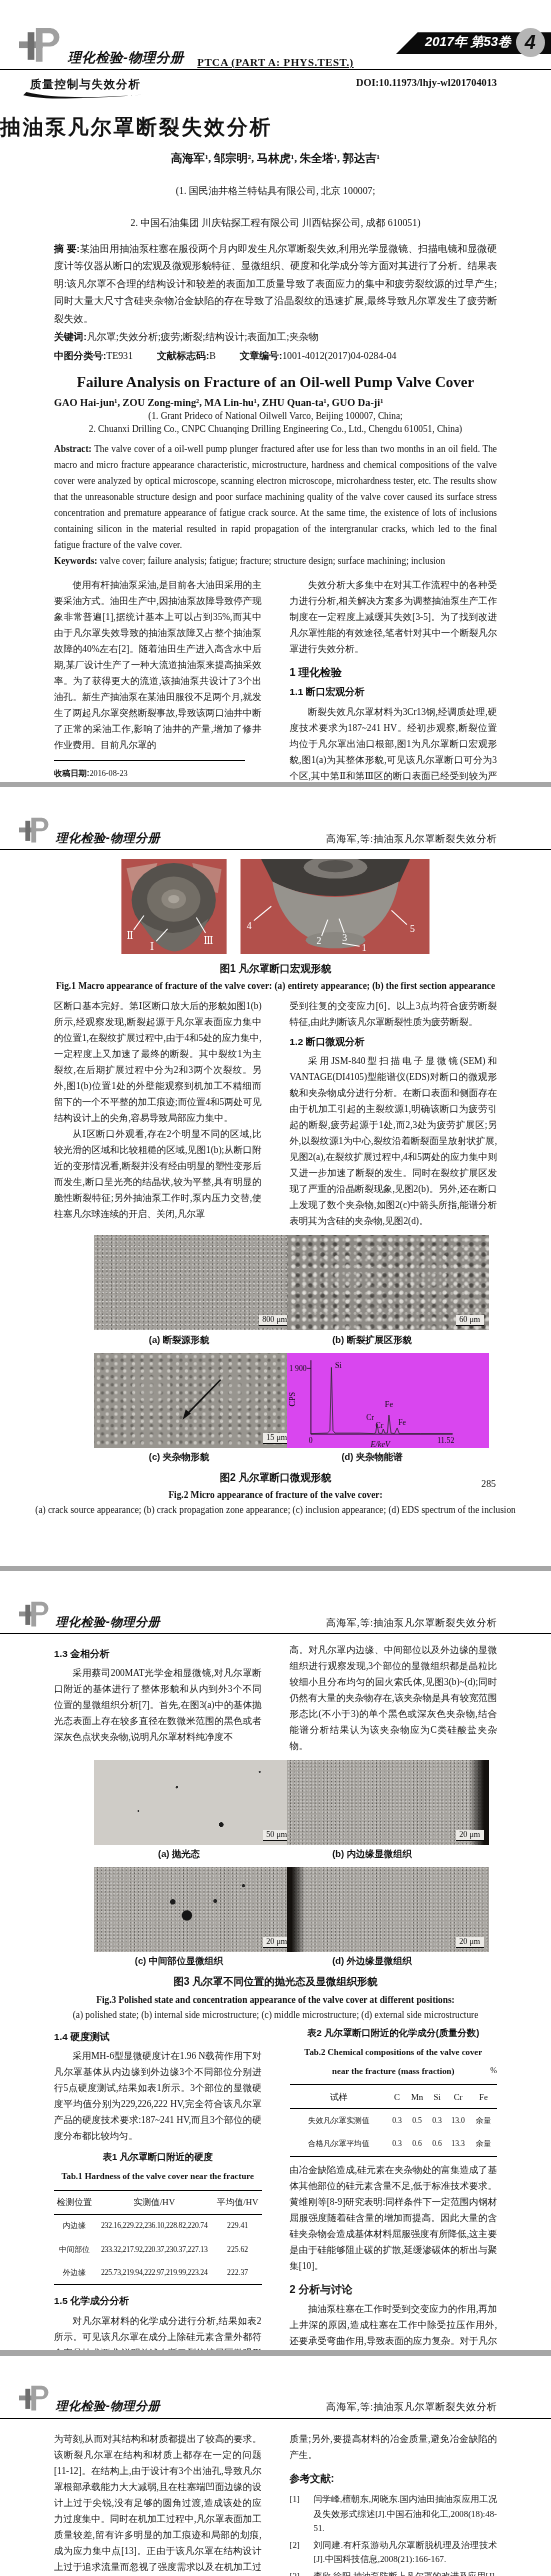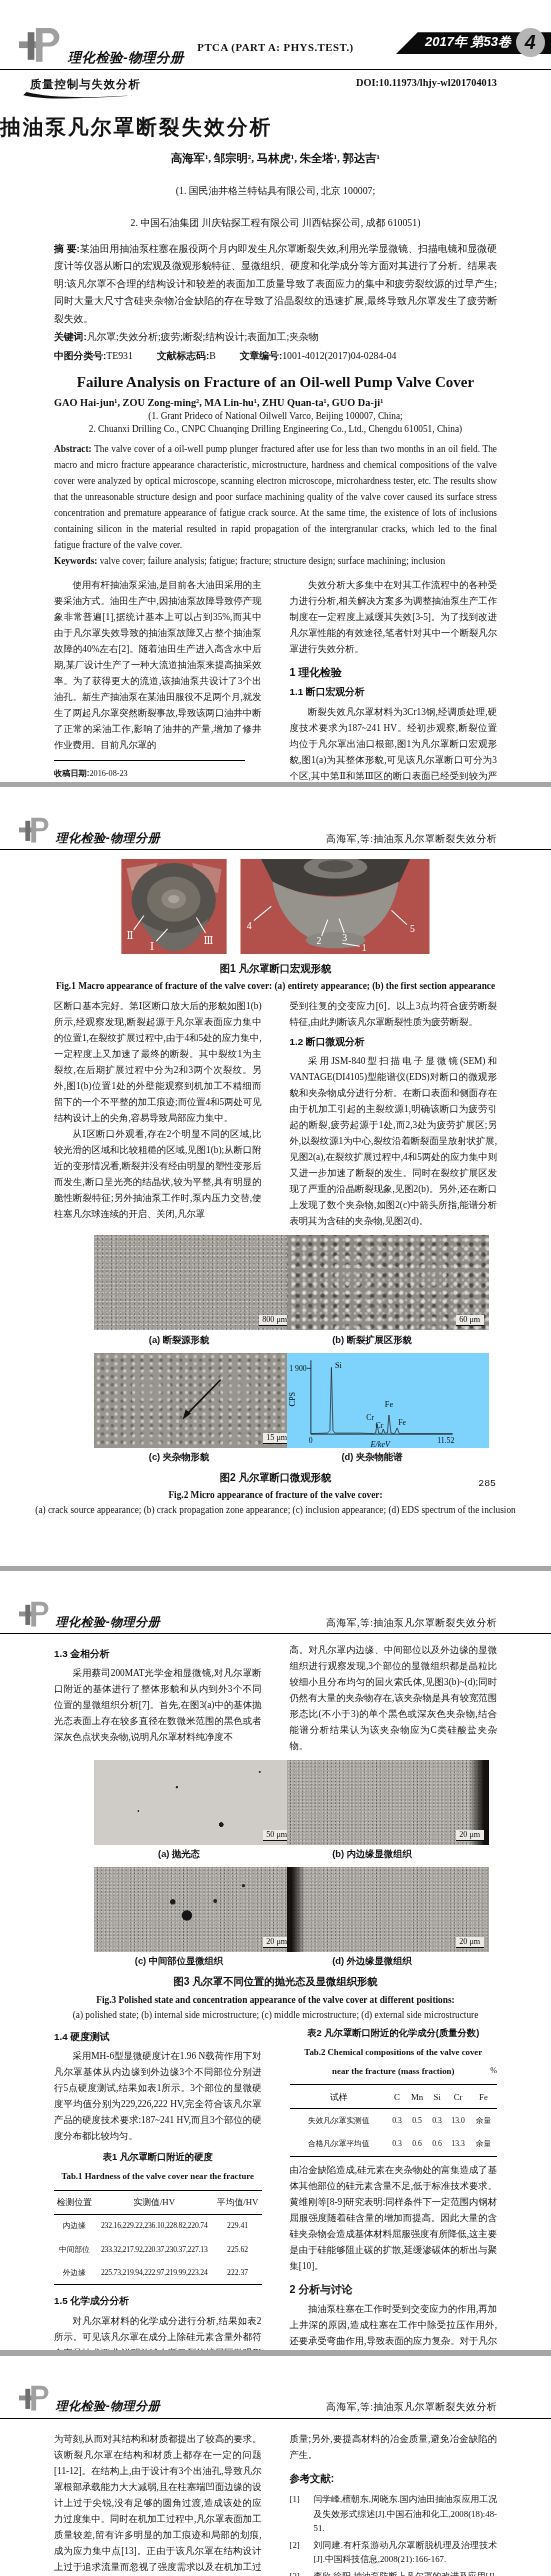--- a/index.html
+++ b/index.html
@@ -8,22 +8,22 @@
   .page { position:relative; width:551px; background:#fff; overflow:hidden; }
   .pg1 { height:782px; } .pg2 { height:779px; } .pg3 { height:779px; } .pg4 { height:781px; }
   .page-divider { height:5.2px; background:#a6a6a6; }
 
   
   .hdr1 { position:relative; margin-top:23px; padding:0 0 2.1px 18.5px; border-bottom:1.5px solid #000;
           display:flex; align-items:flex-end; height:47px; }
   .plogo { flex:0 0 auto; margin-right:5.2px; }
   .jname { font-family:"Liberation Sans","DejaVu Sans",sans-serif; font-style:italic; font-weight:bold;
            font-size:13.4px; letter-spacing:0.5px; }
-  .hdr1-center { position:absolute; left:0; right:0; bottom:16px; text-align:center;
-                 font-weight:bold; font-size:10.8px; letter-spacing:0.5px; }
+  .hdr1-center { position:absolute; left:0; right:0; bottom:1px; text-align:center;
+                 font-weight:bold; font-size:10.8px; letter-spacing:0.5px;text-decoration:underline; }
   .issue-badge { position:absolute; right:0; top:9.3px; height:21.6px; width:155px; background:#0b0b0b;
                  clip-path:polygon(14% 0,100% 0,100% 100%,0 100%); color:#fff;
                  font-family:"Liberation Sans","DejaVu Sans",sans-serif; font-style:italic; font-weight:bold;
                  font-size:13px; line-height:20.6px; padding-left:29px; }
   .issue-circle { position:absolute; right:6.2px; top:5.2px; width:29px; height:29px; border-radius:50%;
                   background:#b5b5b5; color:#101010; text-align:center; line-height:29px;
                   font-family:"Liberation Sans","DejaVu Sans",sans-serif; font-style:italic; font-weight:bold; font-size:19.6px; }
   .banner-row { display:flex; justify-content:space-between; align-items:flex-start; padding:7.2px 54px 0 30px; height:33px; }
   .col-banner { position:relative; font-family:"Liberation Sans","DejaVu Sans",sans-serif;
                 font-weight:bold; font-size:11.3px; letter-spacing:1px; }
@@ -55,21 +55,21 @@
 
   
   .cols { display:flex; gap:28px; padding:0 54px; margin-top:7.2px; }
   .col { width:208px; font-size:9.3px; line-height:16px; text-align:justify; }
   .col p.ind { text-indent:2em; }
   .sech1 { font-family:"Liberation Sans","DejaVu Sans",sans-serif; font-size:10.8px; font-weight:bold;
            margin:7.2px 0 4.1px; }
   .sech2 { font-family:"Liberation Sans","DejaVu Sans",sans-serif; font-size:9.8px; font-weight:bold;
            margin:4.1px 0 3.1px; }
   .fnote { margin-top:7.2px; border-top:1px solid #000; padding-top:5.2px; font-size:8.2px; line-height:13.4px; width:191px; }
-  .pageno { font-size:9.8px; margin-top:24px;font-family:Liberation Mono, monospace; }
+  .pageno { font-size:9.8px; margin-top:24px; }
   .pageno.abs-r { position:absolute; right:55px; bottom:77px; }
 
   
   .figwrap { margin-top:9.3px; }
   .fig1row { display:flex; justify-content:center; gap:12.4px; }
   .figcaps { display:flex; justify-content:center; gap:88px; margin-top:4.1px;
              font-family:"Liberation Sans","DejaVu Sans",sans-serif; font-weight:bold; font-size:9.8px; }
   .figtitle-cn { text-align:center; font-family:"Liberation Sans","DejaVu Sans",sans-serif;
                  font-weight:bold; font-size:10.3px; margin-top:7.2px; }
   .figtitle-en { text-align:center; font-weight:bold; font-size:9.3px; margin-top:5.2px; }
@@ -295,21 +295,21 @@
         <div class="imgbox tex-incl">
           <svg class="arrow-c" width="170" height="95" viewBox="0 0 330 185">
             <line x1="246" y1="52" x2="178" y2="122" stroke="#101010" stroke-width="3"></line>
             <polygon points="172,130 188,118 178,110" fill="#101010"></polygon>
           </svg>
           <div class="scalebar">15 μm</div>
         </div>
         <div class="figcap">(c) 夹杂物形貌</div>
       </div>
       <div class="figcell">
-        <div class="imgbox" style="background:#7dd3fc;">
+        <div class="imgbox" style="background:#d946ef;">
           <svg width="170" height="95" viewBox="0 0 330 185">
             <line x1="46" y1="14" x2="46" y2="158" stroke="#111" stroke-width="1.6"></line>
             <line x1="46" y1="158" x2="322" y2="158" stroke="#111" stroke-width="1.6"></line>
             <line x1="38" y1="30" x2="46" y2="30" stroke="#111" stroke-width="1.4"></line>
             <text x="4" y="36" font-size="15" fill="#111">1 900</text>
             <text x="16" y="104" font-size="16" fill="#111" transform="rotate(-90 16 104)">CPS</text>
             <polyline fill="none" stroke="#2a2a2a" stroke-width="1.5" points="46,157 78,156 83,151 86,28 89,151 93,156 140,156 168,157 172,156 175,138 178,156 184,157 187,148 190,156 195,156 198,121 202,156 209,157 214,146 218,157 260,157 322,157"></polyline>
             <text x="93" y="30" font-size="16" fill="#111">Si</text>
             <text x="190" y="106" font-size="16" fill="#111">Fe</text>
             <text x="154" y="130" font-size="15" fill="#111">Cr</text>

